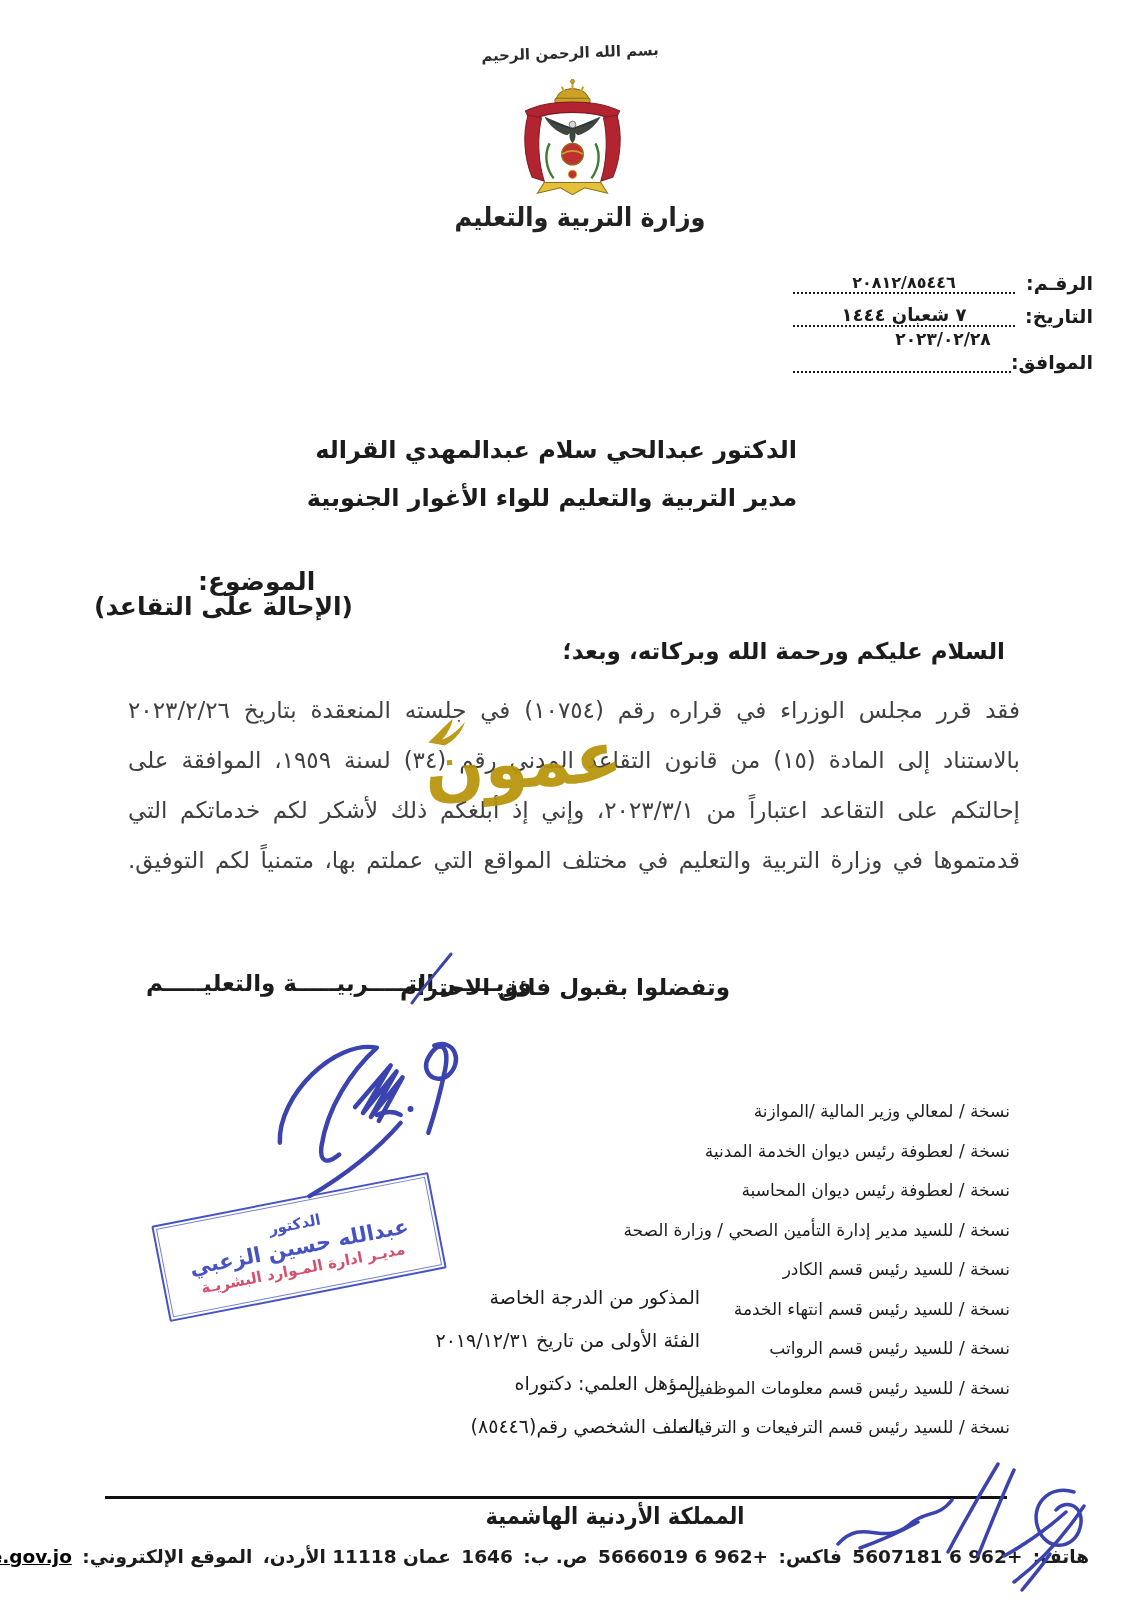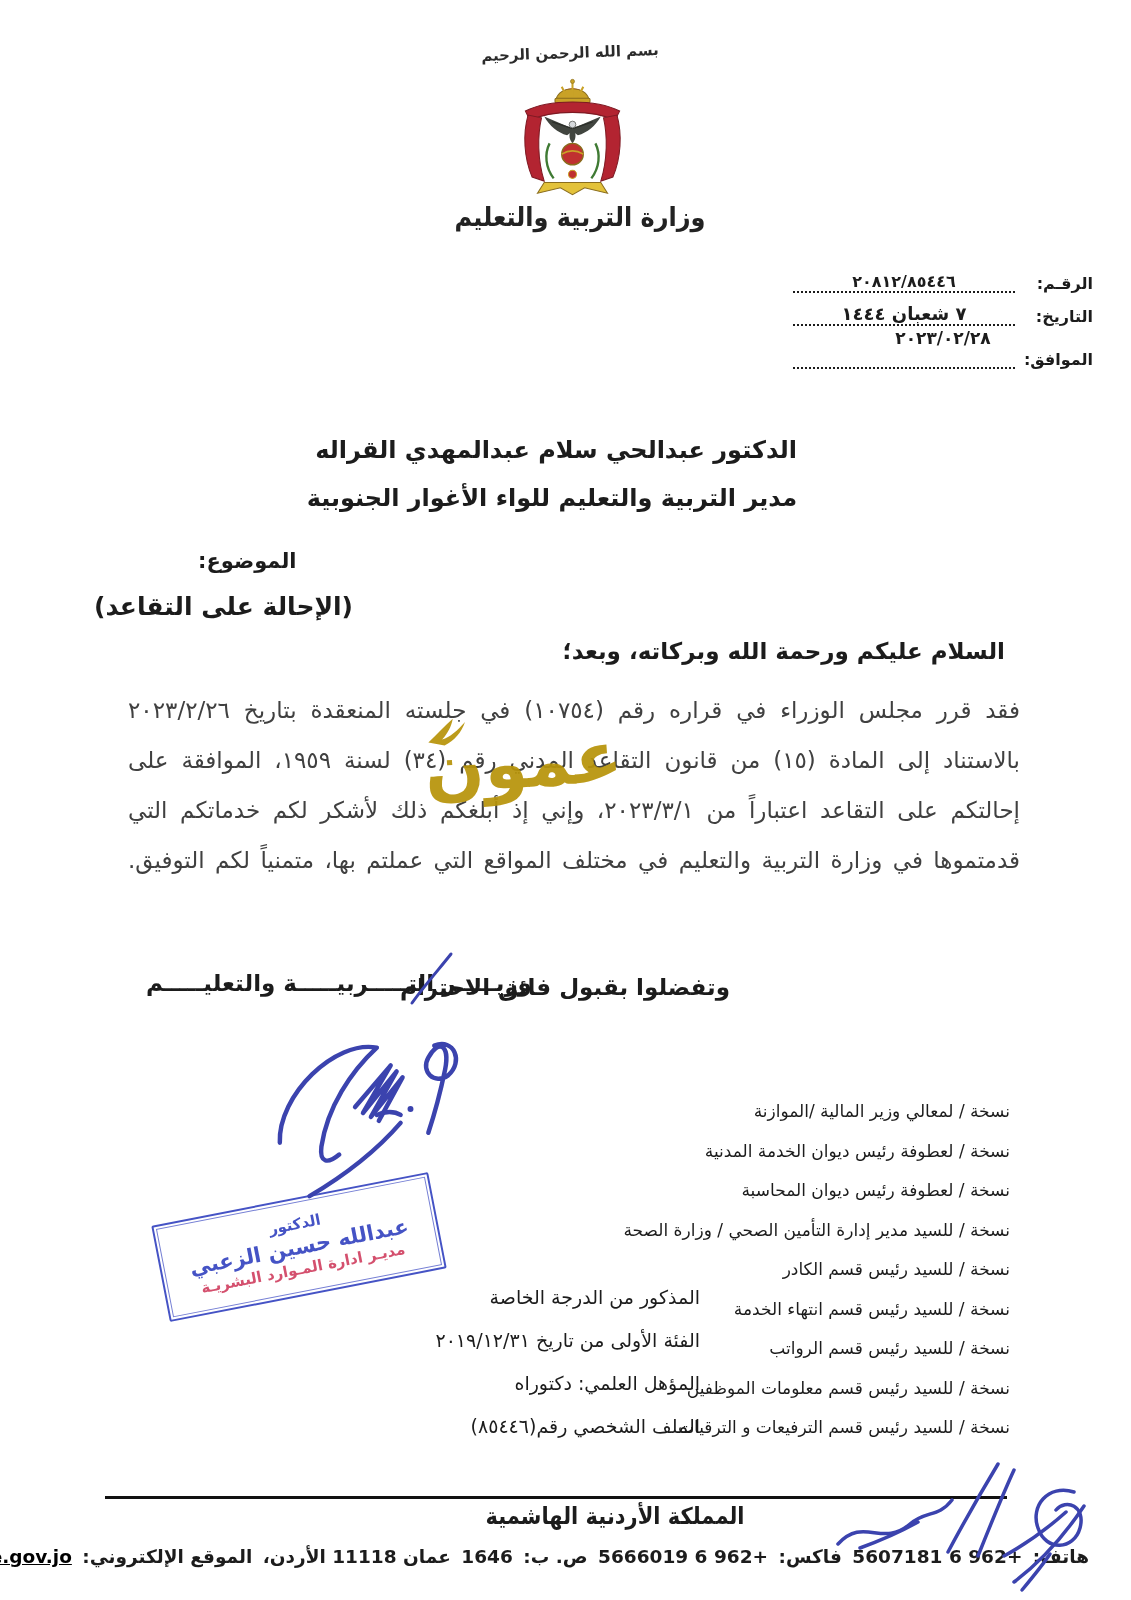--- a/index.html
+++ b/index.html
@@ -21,32 +21,32 @@
   .emblem { left: 505px; top: 76px; width: 135px; height: 128px; }
   .ministry-name {
     left: 445px; top: 203px; width: 270px; text-align: center;
     font-size: 24px; font-weight: bold; color: #222;
     transform: scaleY(1.08);
   }
 
   
   .ref-block { right: 38px; top: 272px; width: 300px; font-weight: bold; }
   .ref-row { display: flex; align-items: flex-end; direction: rtl; }
-  .ref-label { flex: 0 0 78px; font-size: 16px; white-space: nowrap; }
+  .ref-label { flex: 0 0 78px; font-size: 19px; white-space: nowrap; }
   .ref-dots { flex: 1 1 auto; border-bottom: 2px dotted #1b1b1b; text-align: center; padding-bottom: 0px; min-height: 14px; }
   .ref-number { font-size: 16px; letter-spacing: 5px; white-space: nowrap; }
   .ref-hijri { font-size: 18px; white-space: nowrap; }
   .ref-greg { font-size: 17px; letter-spacing: 3px; text-align: center; width: 180px; margin-right: 60px; margin-top: 2px; }
   .mt10 { margin-top: 10px; } .mt2 { margin-top: 2px; }
 
   
   .addressee { right: 334px; top: 426px; text-align: right; font-weight: bold; font-size: 24px; line-height: 48px; white-space: nowrap; }
 
   
-  .subject-label { left: 198px; top: 549px; font-size: 21px; font-weight: bold; direction: rtl; }
+  .subject-label { left: 198px; top: 567px; font-size: 25px; font-weight: bold; direction: rtl; }
   .subject-value { left: 94px; top: 592px; font-size: 25px; font-weight: bold; direction: rtl; }
 
   
   .salutation { right: 126px; top: 638px; font-size: 23px; font-weight: bold; white-space: nowrap; }
   .body-par { left: 128px; top: 688px; width: 892px; }
   .body-line {
     direction: rtl; text-align: justify; text-align-last: justify;
     font-size: 23px; height: 50px; line-height: 44px; color: #404040;
   }
   .closing { left: 380px; top: 926px; width: 370px; text-align: center; font-size: 23px; font-weight: bold; margin-top: 48px; }

